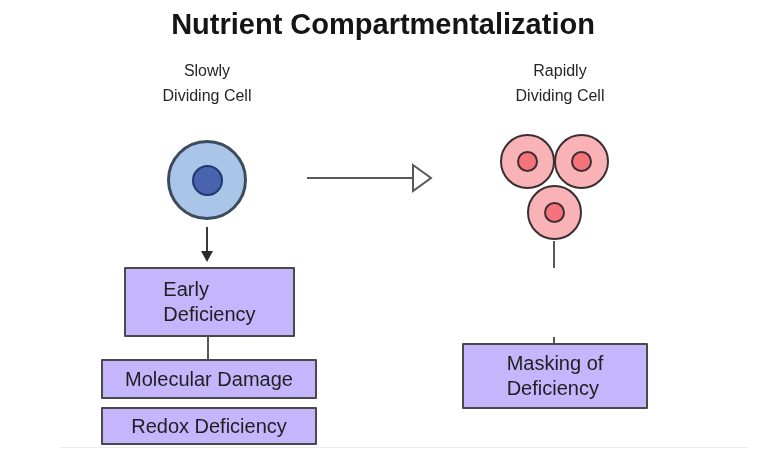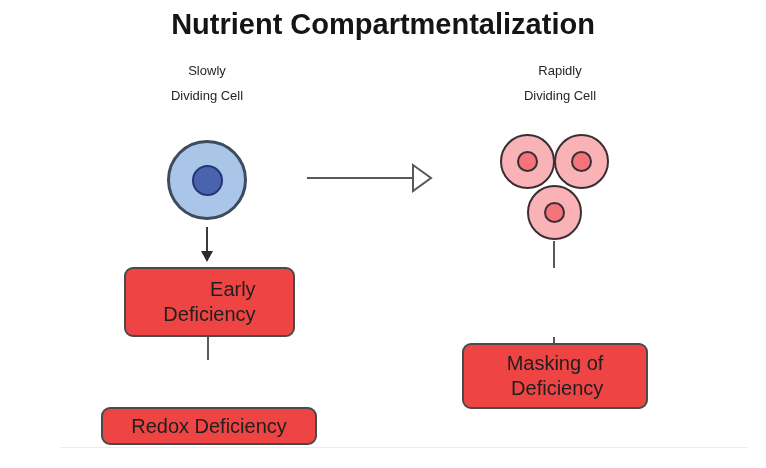--- a/index.html
+++ b/index.html
@@ -21,21 +21,21 @@
     font-size: 29px;
     font-weight: 700;
     letter-spacing: 0px;
     color: #151515;
   }
 
   .col-heading {
     position: absolute;
     width: 220px;
     text-align: center;
-    font-size: 13px;
+    font-size: 16px;
     line-height: 25px;
     color: #262626;
     white-space: pre-line;
   }
   .heading-left  { left: 97px;  top: 58px; }
   .heading-right { left: 450px; top: 58px; }
 
   
   .cell {
     position: absolute;
@@ -82,27 +82,27 @@
     background: #58585a;
   }
   .conn-left-1  { left: 207px; top: 337px; height: 23px; }
   .conn-right-1 { left: 553px; top: 241px; height: 27px; }
   .conn-right-2 { left: 553px; top: 337px; height: 23px; }
 
   
   .flow-box {
     position: absolute;
     box-sizing: border-box;
-    background: #ef4444;
+    background: #c4b5fd;
     border: 2px solid #4a4a4a;
-    border-radius: 9px;
+    border-radius: 1px;
     display: flex;
     align-items: center;
     justify-content: center;
-    text-align: right;
+    text-align: left;
     font-size: 20px;
     line-height: 25px;
     color: #1f1f1f;
     white-space: pre-line;
   }
   .box-early    { left: 124px; top: 267px; width: 171px; height: 70px; }
   .box-moldam   { left: 101px; top: 359px; width: 216px; height: 40px; }
   .box-redox    { left: 101px; top: 407px; width: 216px; height: 38px; }
   .box-nutacc   { left: 462px; top: 267px; width: 186px; height: 70px; }
   .box-masking  { left: 462px; top: 343px; width: 186px; height: 66px; }
@@ -133,20 +133,23 @@
     <polygon points="4,24 16,24 10,35" fill="#2b2b2b"></polygon>
   </svg>
 
   <div class="flow-box box-early">
     <span>Early
 Deficiency</span>
   </div>
 
   <div class="connector conn-left-1"></div>
 
+  <div class="flow-box box-moldam">
+    <span>Molecular Damage</span>
+  </div>
 
   <div class="flow-box box-redox">
     <span>Redox Deficiency</span>
   </div>
 
   <svg class="arrow-svg" style="left:305px; top:160px;" width="130" height="36" viewBox="0 0 130 36">
     <line x1="2" y1="18" x2="108" y2="18" stroke="#58585a" stroke-width="2"></line>
     <polygon points="108,5 126,18 108,31" fill="#ffffff" stroke="#58585a" stroke-width="2" stroke-linejoin="miter"></polygon>
   </svg>
 

